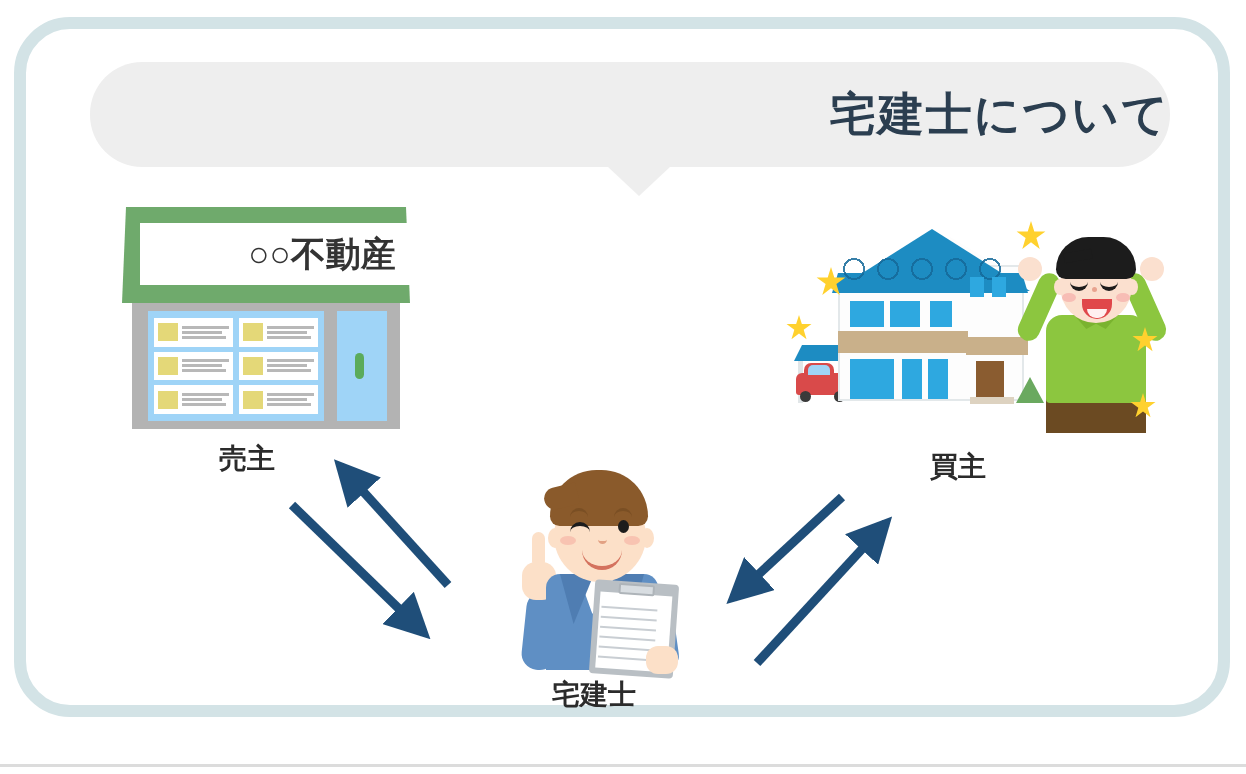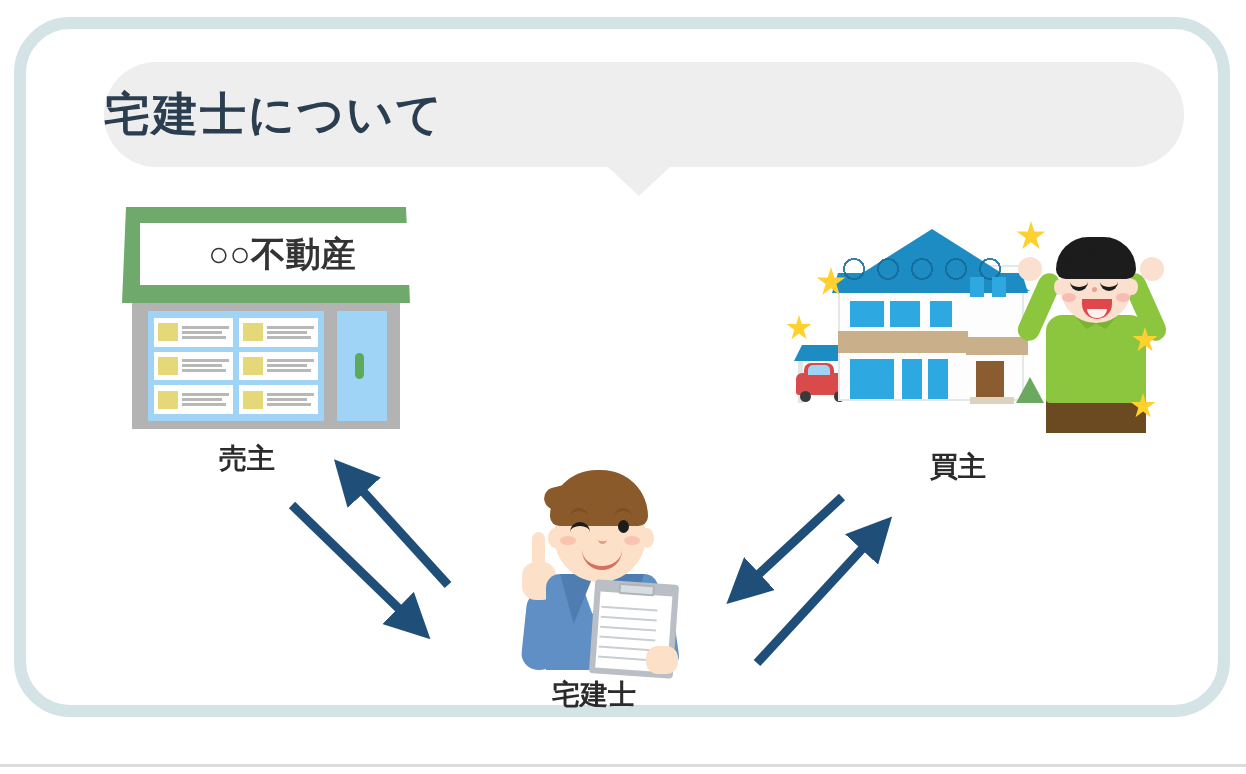--- a/index.html
+++ b/index.html
@@ -12,23 +12,23 @@
   
   .frame{
     position:absolute;left:14px;top:17px;width:1216px;height:700px;
     border:12px solid #d3e3e6;border-radius:56px;box-sizing:border-box;
     background:#ffffff;
   }
   .bottom-rule{position:absolute;left:0;top:764px;width:1246px;height:3px;background:#dcdcdc;}
 
   
   .banner{
-    position:absolute;left:104px;top:62px;width:1080px;height:105px;
+    position:absolute;left:90px;top:62px;width:1080px;height:105px;
     background:#eeeeee;border-radius:52px;
-    display:flex;align-items:center;justify-content:flex-start;
+    display:flex;align-items:center;justify-content:flex-end;
   }
   .banner-text{
     font-size:46px;font-weight:bold;color:#2b3e50;letter-spacing:2px;
     white-space:nowrap;
   }
   .banner-tail{
     position:absolute;left:607px;top:166px;width:0;height:0;
     border-left:32px solid transparent;border-right:32px solid transparent;
     border-top:30px solid #eeeeee;
   }
@@ -40,21 +40,21 @@
   .lbl-agent {left:552px;top:676px;}
 
   
   .shop{position:absolute;left:122px;top:207px;width:288px;height:222px;}
   .shop-awning{
     position:absolute;left:0;top:0;width:288px;height:96px;background:#6faa6c;
     clip-path:polygon(4px 0,284px 0,288px 96px,0 96px);
   }
   .shop-sign{
     position:absolute;left:18px;top:16px;width:284px;height:62px;background:#ffffff;
-    display:flex;align-items:center;justify-content:center;
+    display:flex;align-items:center;justify-content:center;padding-left:40px;
   }
   .shop-sign-text{font-size:35px;font-weight:bold;color:#333333;letter-spacing:0px;white-space:nowrap;}
   .shop-body{position:absolute;left:10px;top:96px;width:268px;height:126px;background:#b3b3b3;}
   .shop-window{position:absolute;left:16px;top:8px;width:176px;height:110px;background:#9fd4f7;}
   .shop-door{position:absolute;left:205px;top:8px;width:50px;height:110px;background:#9fd4f7;}
   .shop-handle{position:absolute;left:18px;top:42px;width:9px;height:26px;border-radius:5px;background:#5bab5b;}
   .cards{position:absolute;left:6px;top:7px;width:164px;height:96px;
          display:grid;grid-template-columns:1fr 1fr;grid-template-rows:1fr 1fr 1fr;gap:5px 6px;}
   .card{background:#ffffff;display:flex;align-items:center;padding:3px 4px;box-sizing:border-box;gap:4px;}
   .card-thumb{width:20px;height:18px;background:#e4d878;flex:none;}

